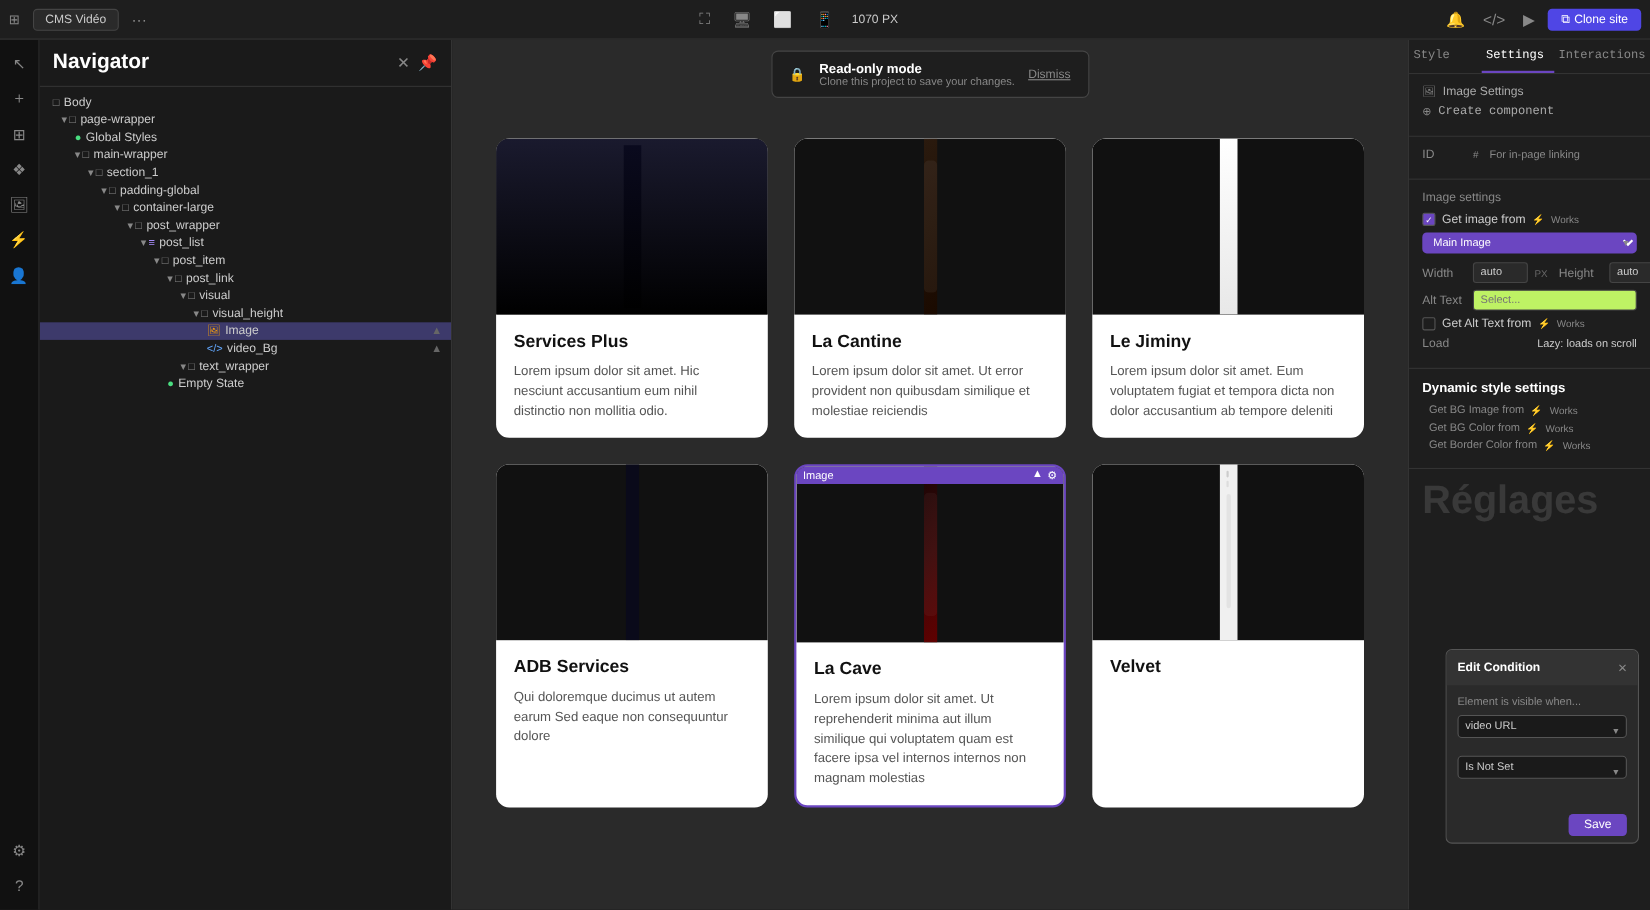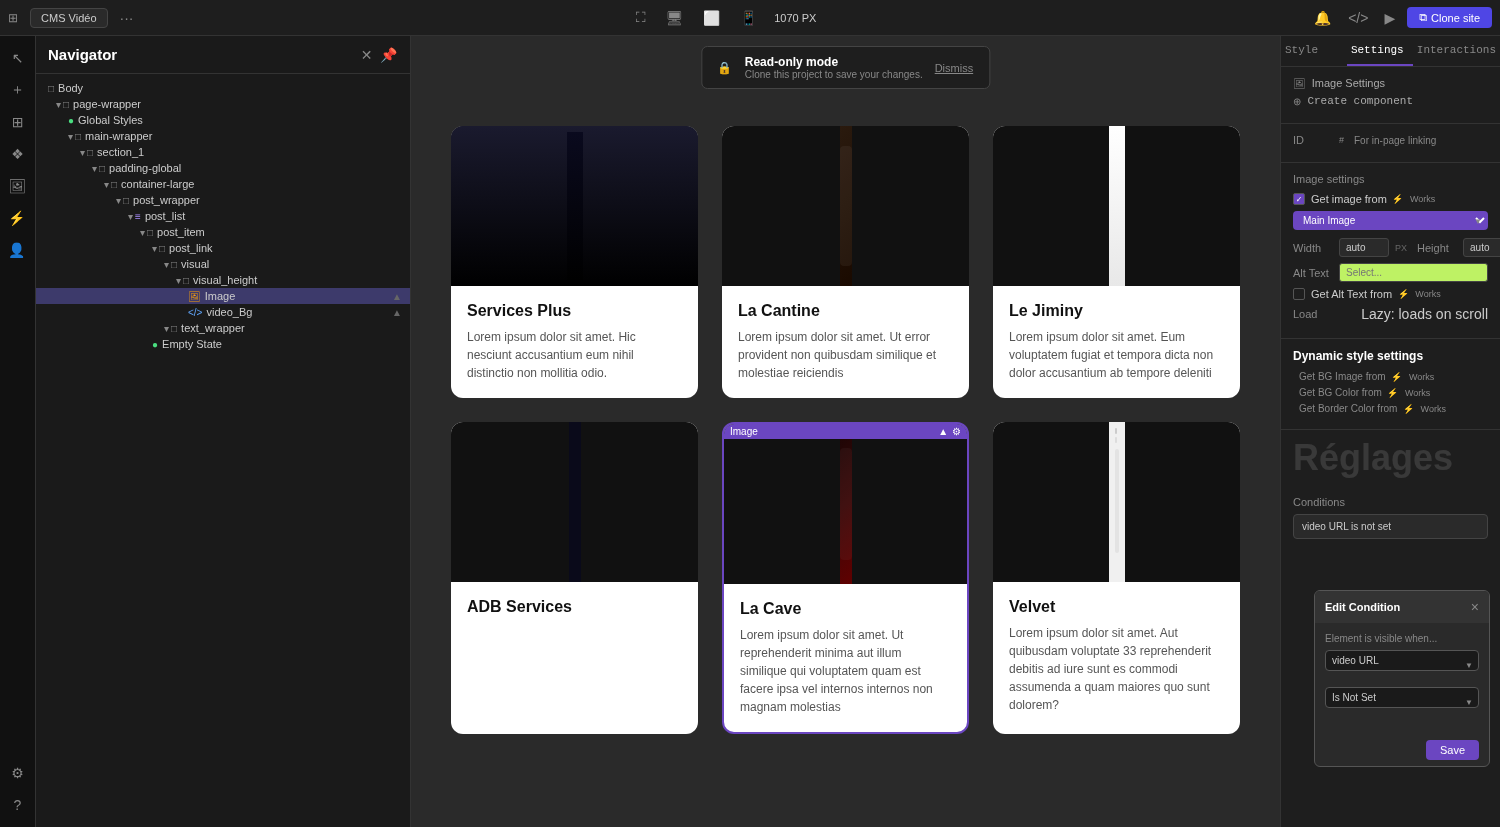--- a/index.html
+++ b/index.html
@@ -14,21 +14,21 @@
     .topbar-px { color: #ccc; font-size: 11px; }
     .topbar-right { display: flex; align-items: center; padding: 0 8px; gap: 8px; }
     .clone-btn { background: #4f46e5; color: #fff; border: none; border-radius: 4px; padding: 4px 12px; font-size: 11px; cursor: pointer; display: flex; align-items: center; gap: 4px; }
 
     
     .layout { display: flex; margin-top: 36px; height: calc(827px - 36px); }
 
     
     .navigator { width: 375px; background: #1a1a1a; border-right: 1px solid #333; display: flex; flex-direction: column; overflow: hidden; }
     .nav-header { display: flex; align-items: center; justify-content: space-between; padding: 10px 12px; border-bottom: 1px solid #333; }
-    .nav-title { font-size: 15px; font-weight: 600; color: #fff; }
+    .nav-title { font-size: 19px; font-weight: 600; color: #fff; }
     .nav-actions { display: flex; gap: 8px; }
     .nav-icon-btn { background: none; border: none; color: #888; cursor: pointer; font-size: 14px; }
     .nav-tree { flex: 1; overflow-y: auto; padding: 6px 0; }
     .tree-item { display: flex; align-items: center; padding: 2px 8px; cursor: pointer; color: #ccc; white-space: nowrap; }
     .tree-item.selected { background: #3d3a6b; }
     .tree-indent { display: inline-block; }
     .tree-arrow { color: #888; margin-right: 2px; font-size: 10px; }
     .tree-icon { margin-right: 4px; font-size: 10px; color: #888; }
     .tree-icon.green { color: #4ade80; }
     .tree-icon.blue { color: #60a5fa; }
@@ -75,21 +75,21 @@
     .panel-item { display: flex; align-items: center; gap: 6px; margin-bottom: 6px; font-size: 11px; color: #ccc; }
     .panel-item .checkbox { width: 12px; height: 12px; border: 1px solid #555; border-radius: 2px; background: #6b46c1; display: flex; align-items: center; justify-content: center; font-size: 8px; color: #fff; flex-shrink: 0; }
     .panel-item .checkbox.empty { background: transparent; }
     .panel-row { display: flex; align-items: center; gap: 6px; margin-bottom: 6px; font-size: 11px; color: #ccc; }
     .panel-label { font-size: 11px; color: #888; min-width: 40px; }
     .panel-select { background: #6b46c1; border: none; border-radius: 4px; color: #fff; font-size: 10px; padding: 3px 6px; width: 100%; cursor: pointer; }
     .panel-input { background: #2a2a2a; border: 1px solid #444; border-radius: 3px; color: #ccc; font-size: 10px; padding: 3px 6px; width: 50px; }
     .panel-input-placeholder { color: #555; font-size: 10px; flex: 1; background: #bef264; border: 1px solid #444; border-radius: 3px; padding: 3px 6px; }
     .load-row { display: flex; align-items: center; justify-content: space-between; margin-bottom: 6px; }
     .load-label { font-size: 11px; color: #888; }
-    .load-value { font-size: 14px; color: #ccc; }
+    .load-value { font-size: 10px; color: #ccc; }
 
     
     .dynamic-title { font-size: 12px; font-weight: 600; color: #fff; margin-bottom: 8px; }
     .dynamic-item { display: flex; align-items: center; gap: 6px; margin-bottom: 5px; font-size: 10px; color: #888; }
 
     
     .conditions-section { padding: 10px 12px; }
     .conditions-title { font-size: 11px; color: #888; margin-bottom: 6px; }
     .condition-box { background: #2a2a2a; border: 1px solid #444; border-radius: 4px; padding: 6px 8px; font-size: 10px; color: #ccc; margin-bottom: 6px; }
 
@@ -347,20 +347,21 @@
               <div style="height:100%;background:#0a0a1a;display:flex;flex-direction:column;padding:6px;gap:3px;">
                 <div style="height:8px;background:rgba(100,200,255,0.3);border-radius:2px;width:60%"></div>
                 <div style="height:8px;background:rgba(255,255,255,0.1);border-radius:2px;width:80%"></div>
                 <div style="flex:1;background:rgba(50,100,200,0.15);border-radius:2px;margin-top:4px;"></div>
                 <div style="height:30px;background:rgba(150,200,255,0.1);border-radius:2px;"></div>
               </div>
             </div>
           </div>
           <div class="card-body">
             <div class="card-title">ADB Services</div>
+            <div class="card-text">Qui doloremque ducimus ut autem earum Sed eaque non consequuntur dolore</div>
           </div>
         </div>
 
         <div class="card selected-card">
           <div class="card-img" style="position:relative;">
             <div class="image-selected-bar">
               <span>Image</span>
               <span style="display:flex;gap:4px;">
                 <span>▲</span>
                 <span>⚙</span>
@@ -391,21 +392,20 @@
                 <div style="flex:1;background:rgba(0,0,0,0.05);border-radius:2px;margin-top:3px;"></div>
                 <div style="height:20px;display:flex;gap:4px;">
                   <div style="flex:1;background:rgba(0,0,0,0.08);border-radius:2px;"></div>
                   <div style="flex:1;background:rgba(0,0,0,0.05);border-radius:2px;"></div>
                 </div>
               </div>
             </div>
           </div>
           <div class="card-body">
             <div class="card-title">Velvet</div>
-            <div class="card-text">Lorem ipsum dolor sit amet. Aut quibusdam voluptate 33 reprehenderit debitis ad iure sunt es commodi assumenda a quam maiores quo sunt dolorem?</div>
           </div>
         </div>
 
       </div>
     </div>
   </div>
 
   <div class="right-panel">
     <div class="panel-tabs">
       <div class="panel-tab">Style</div>
@@ -487,24 +487,20 @@
         <span>Get Border Color from</span>
         <span style="color:#888;font-size:9px;">⚡</span>
         <span style="color:#888;font-size:9px;">Works</span>
       </div>
     </div>
 
     <div style="position:relative;padding:10px 12px;">
       <div style="font-size:36px;font-weight:900;color:rgba(255,255,255,0.12);line-height:1;">Réglages</div>
     </div>
 
-    <div class="conditions-section">
-      <div class="conditions-title">Conditions</div>
-      <div class="condition-box">video URL is not set</div>
-    </div>
 
   </div>
 
 </div>
 
 <div class="edit-condition-popup">
   <div class="edit-condition-header">
     <span class="edit-condition-title">Edit Condition</span>
     <button class="edit-condition-close">×</button>
   </div>

